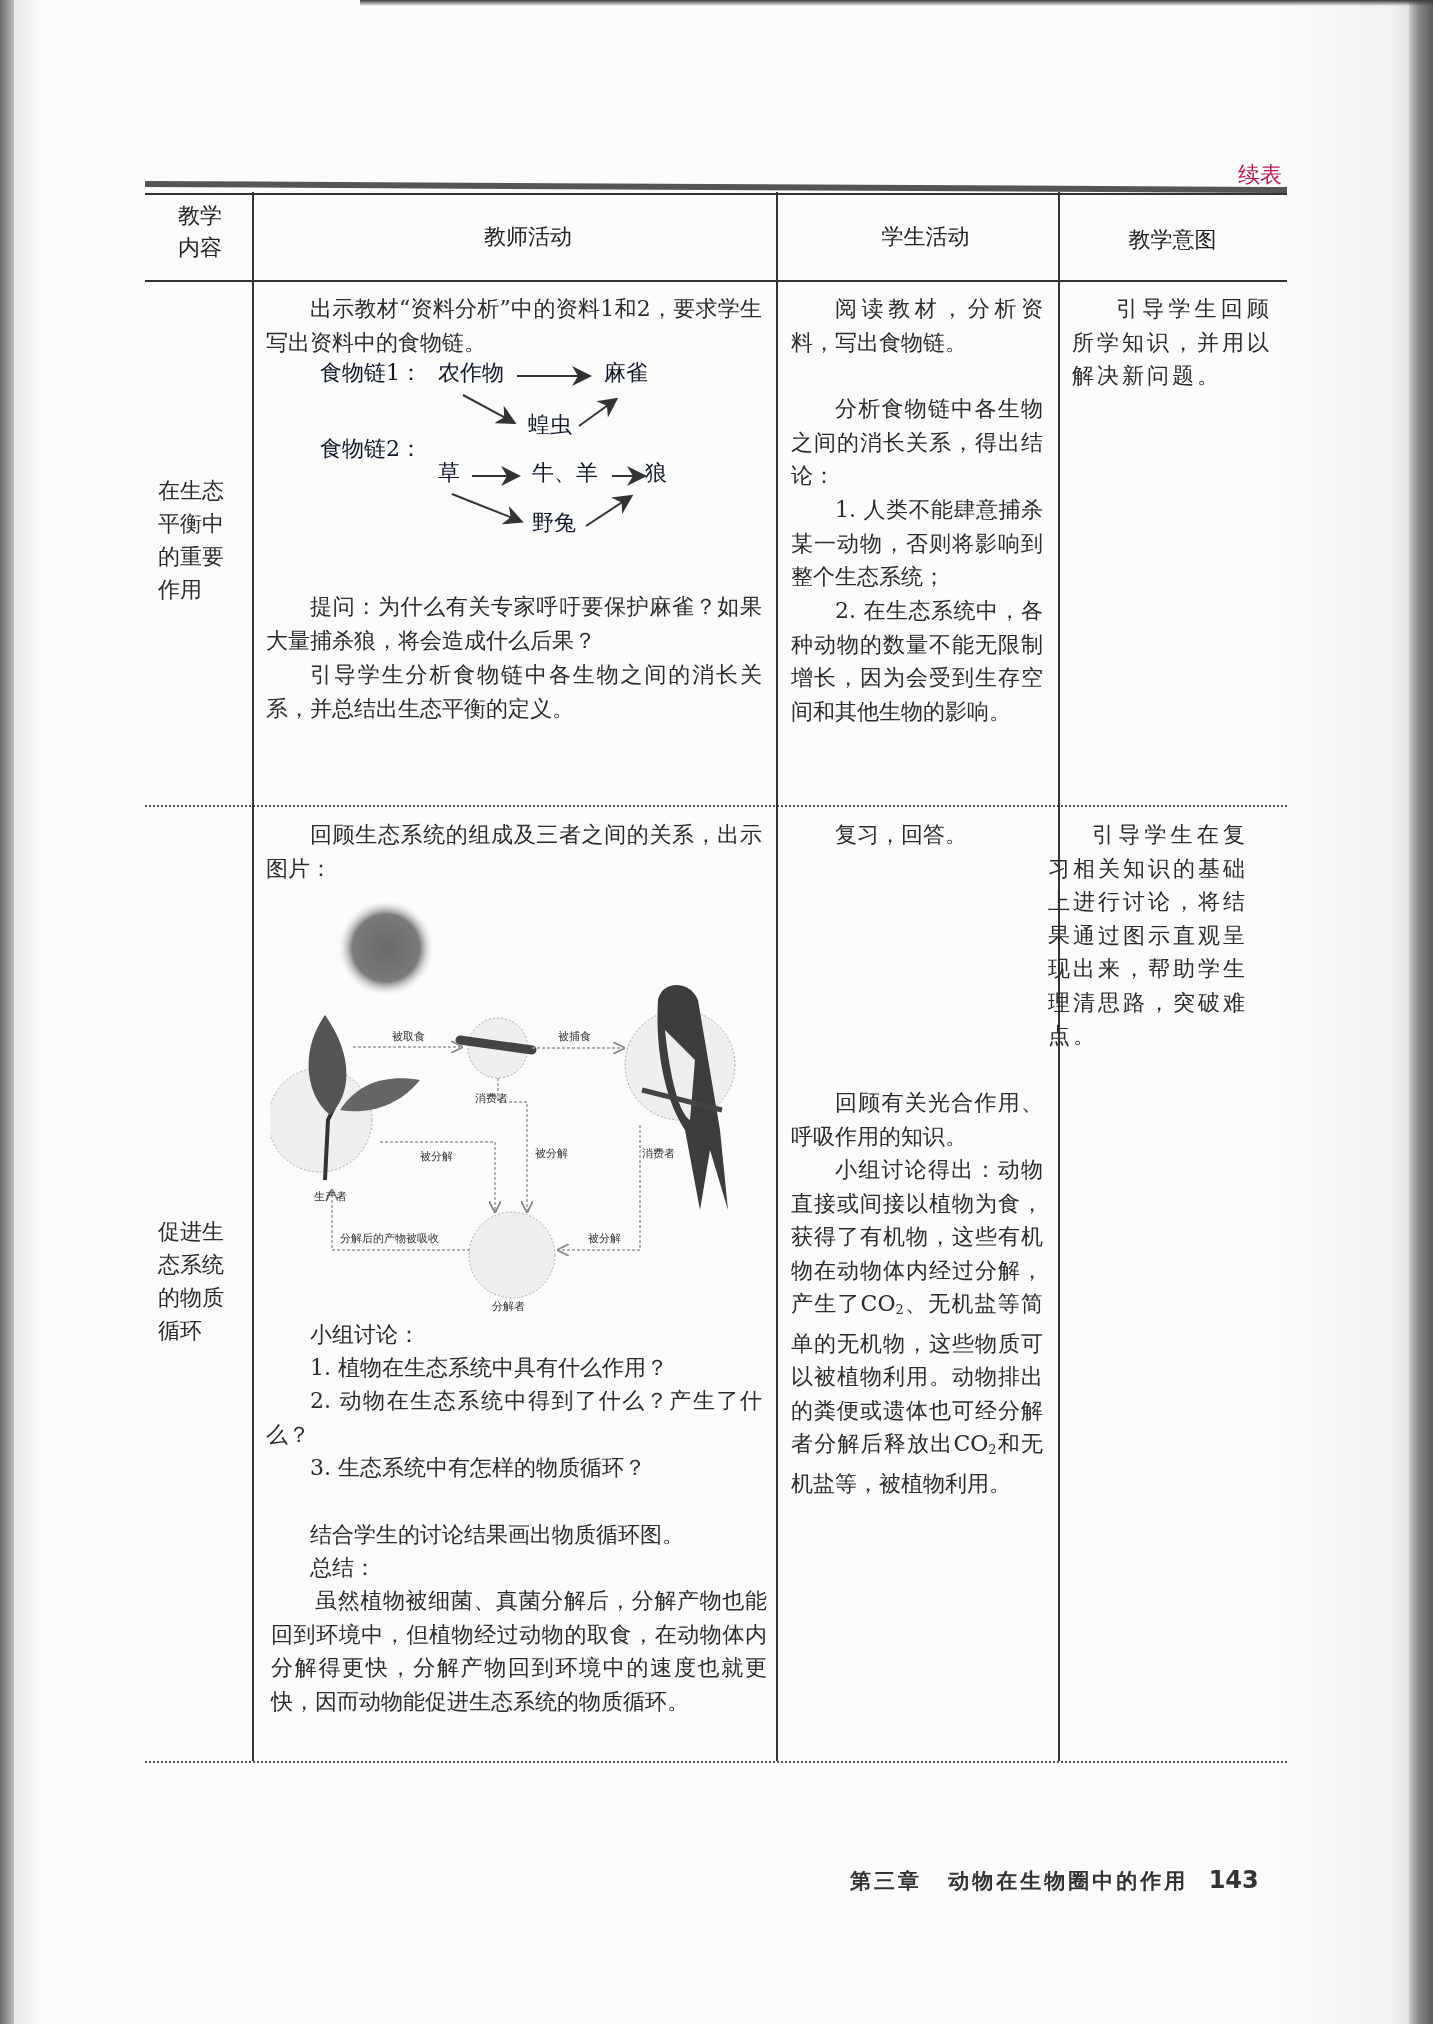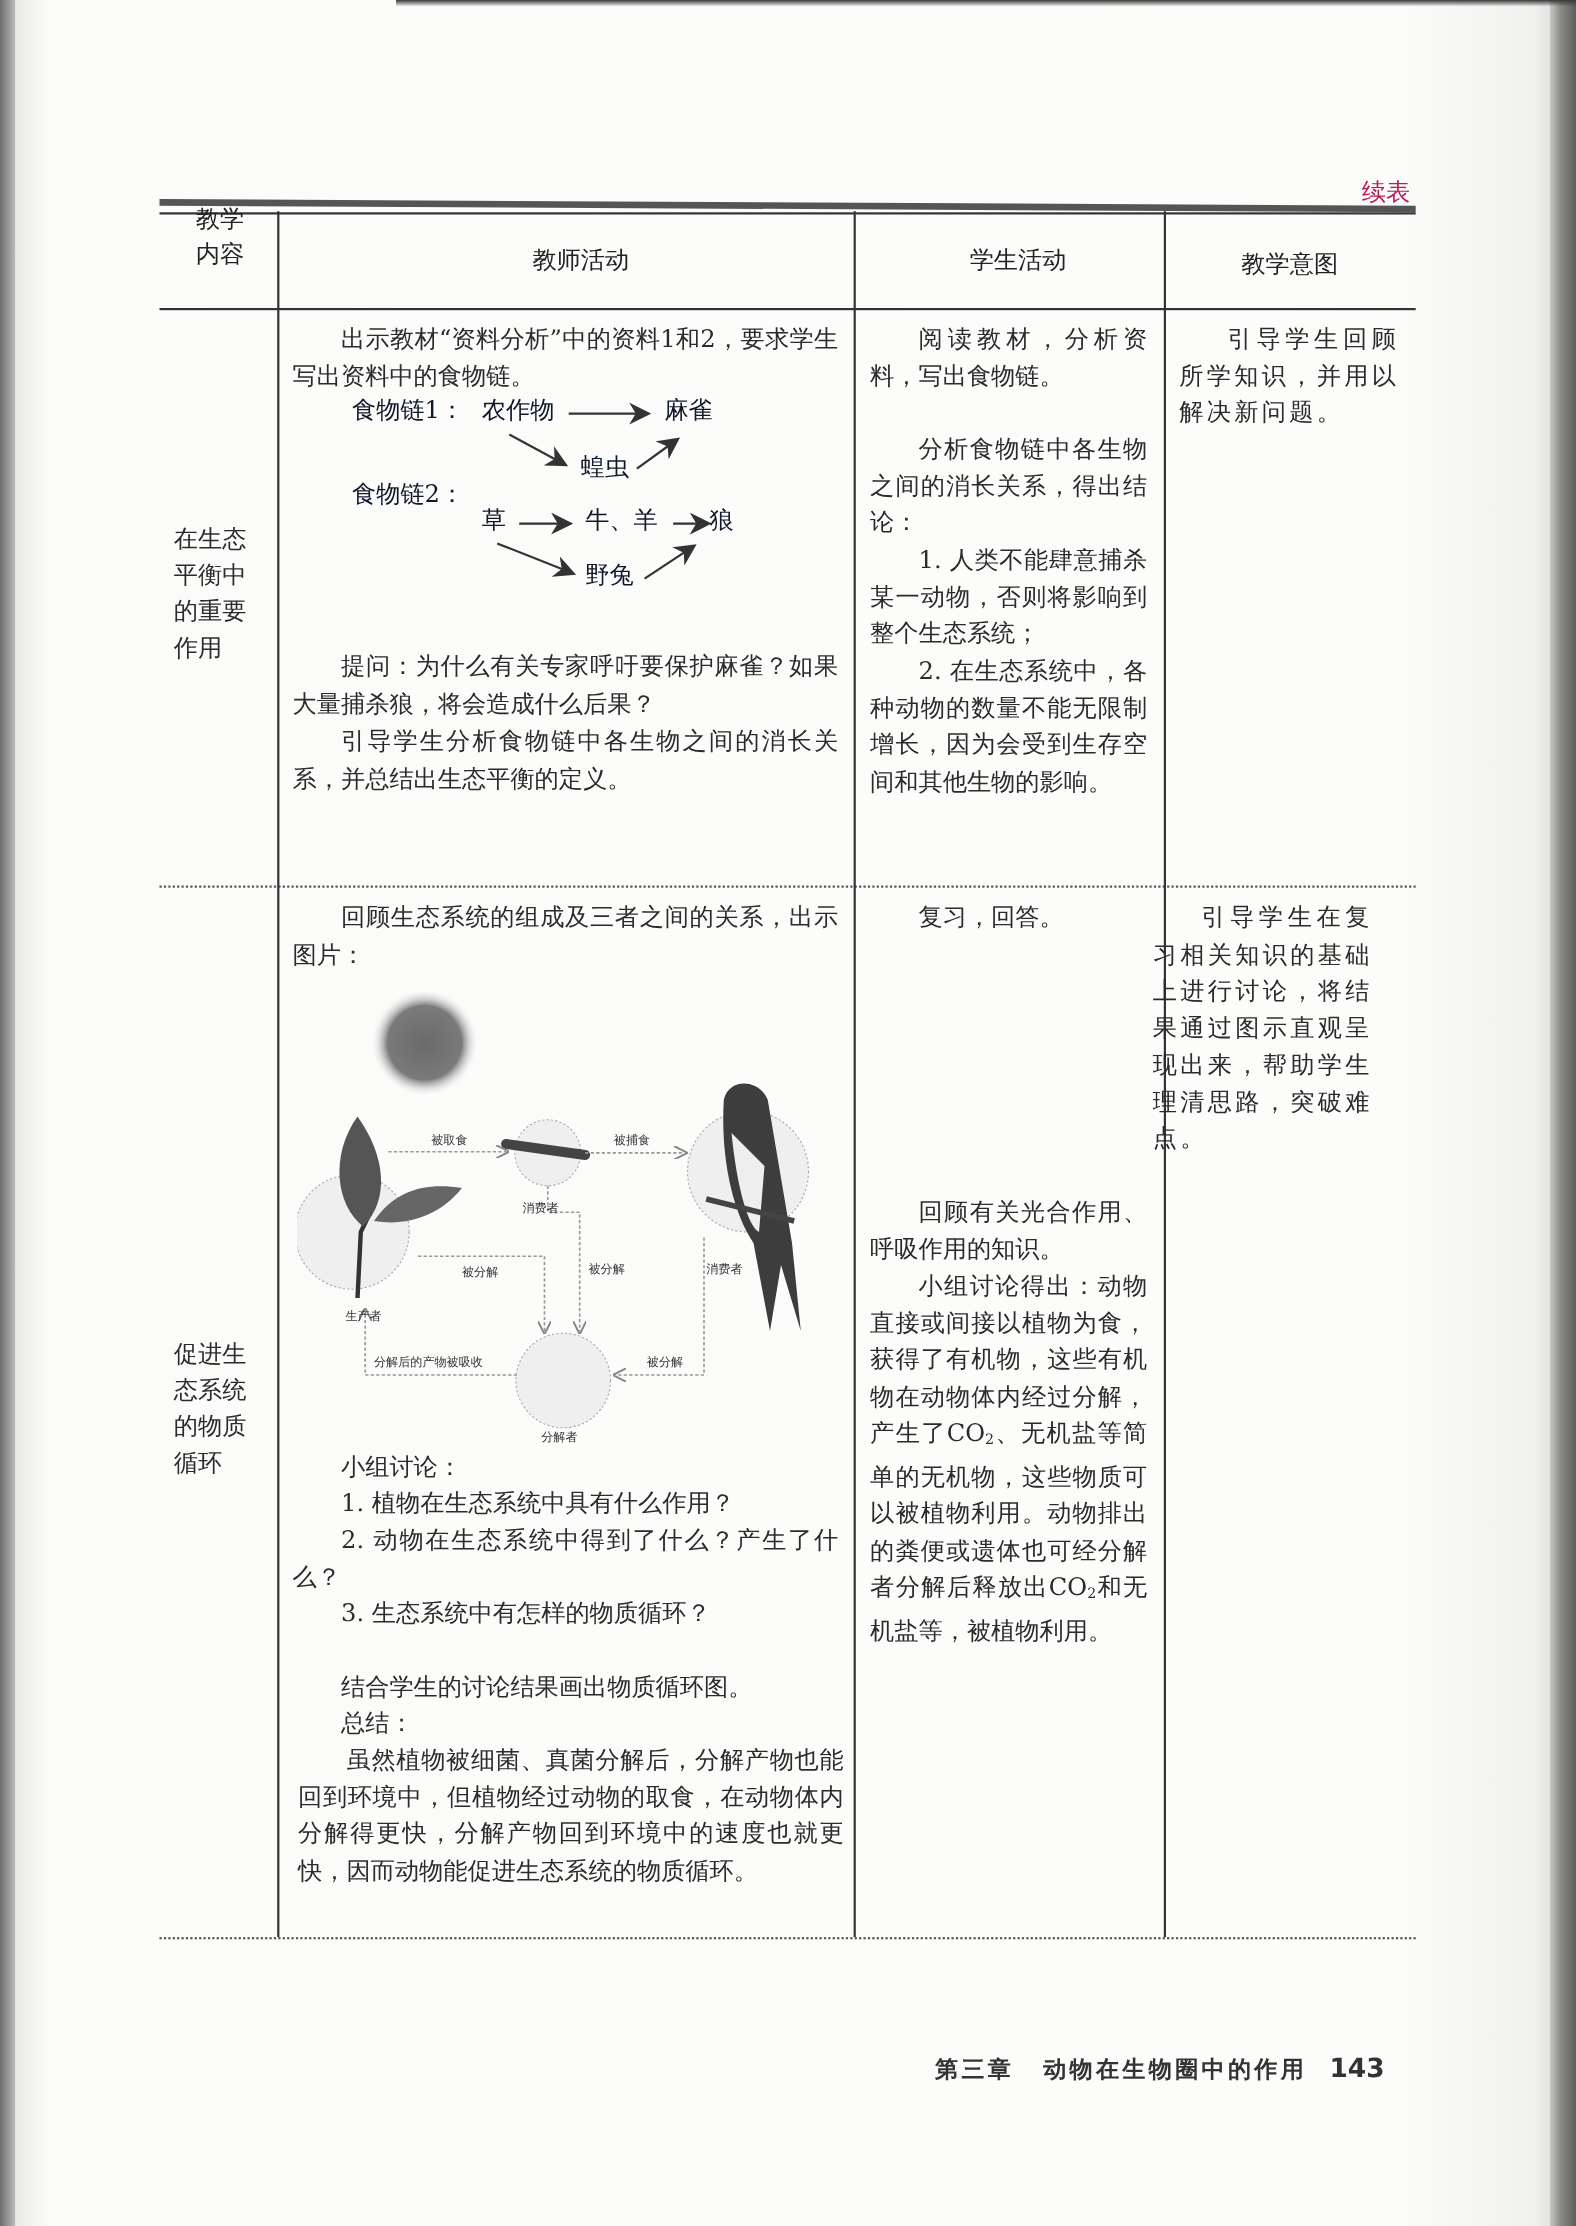--- a/index.html
+++ b/index.html
@@ -85,21 +85,21 @@
 <div class="rule-top"></div>
 <div class="rule-top2"></div>
 <div class="rule-head"></div>
 <div class="dotted" style="left:145px; top:805px; width:1142px;"></div>
 <div class="dotted" style="left:145px; top:1761px; width:1142px;"></div>
 
 <div class="vline" style="left:252px; top:192px; height:1569px;"></div>
 <div class="vline" style="left:776px; top:192px; height:1569px;"></div>
 <div class="vline" style="left:1058px; top:192px; height:1569px;"></div>
 
-<div class="head" style="left:150px; top:184px; width:100px; line-height:32px;">
+<div class="head" style="left:150px; top:200px; width:100px; line-height:32px;">
   <div>教学</div>
   <div>内容</div>
 </div>
 <div class="head" style="left:268px; top:222px; width:520px;">教师活动</div>
 <div class="head" style="left:810px; top:222px; width:231px;">学生活动</div>
 <div class="head" style="left:1060px; top:225px; width:225px;">教学意图</div>
 
 <div class="topic" style="left:158px; top:474px;">在生态平衡中的重要作用</div>
 
 <div class="cell-text indent" style="left:266px; top:292px; width:496px;">出示教材“资料分析”中的资料1和2，要求学生写出资料中的食物链。</div>

